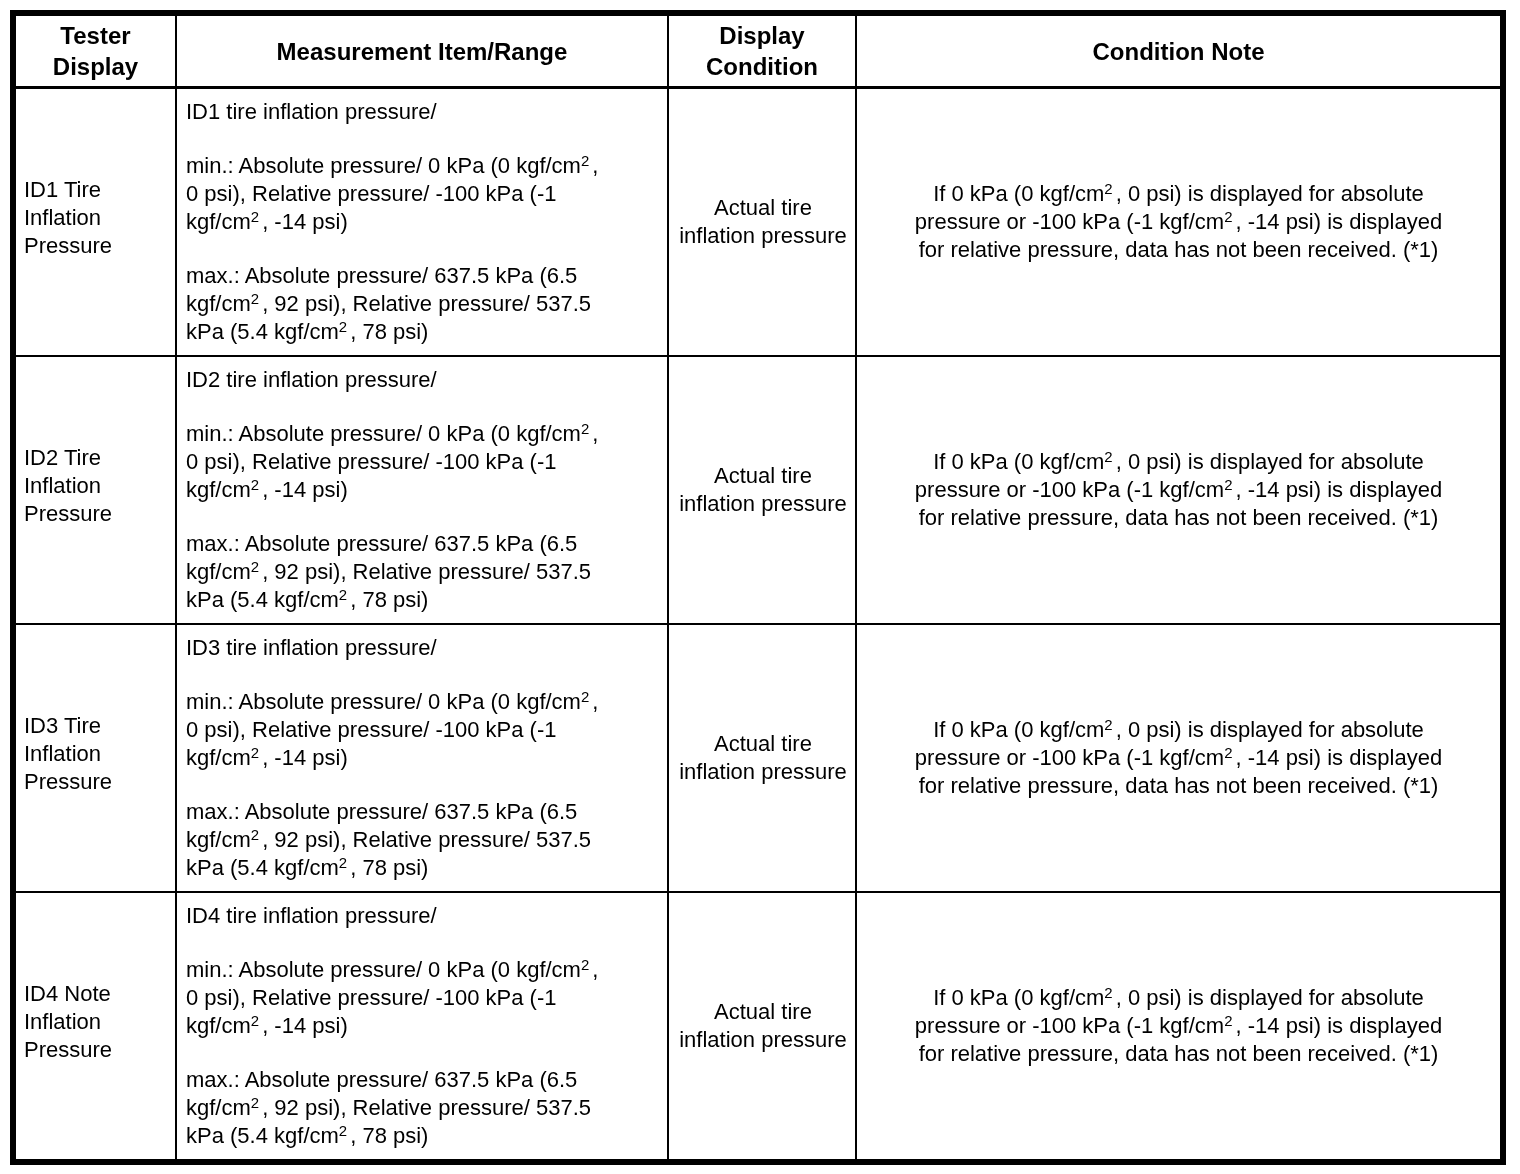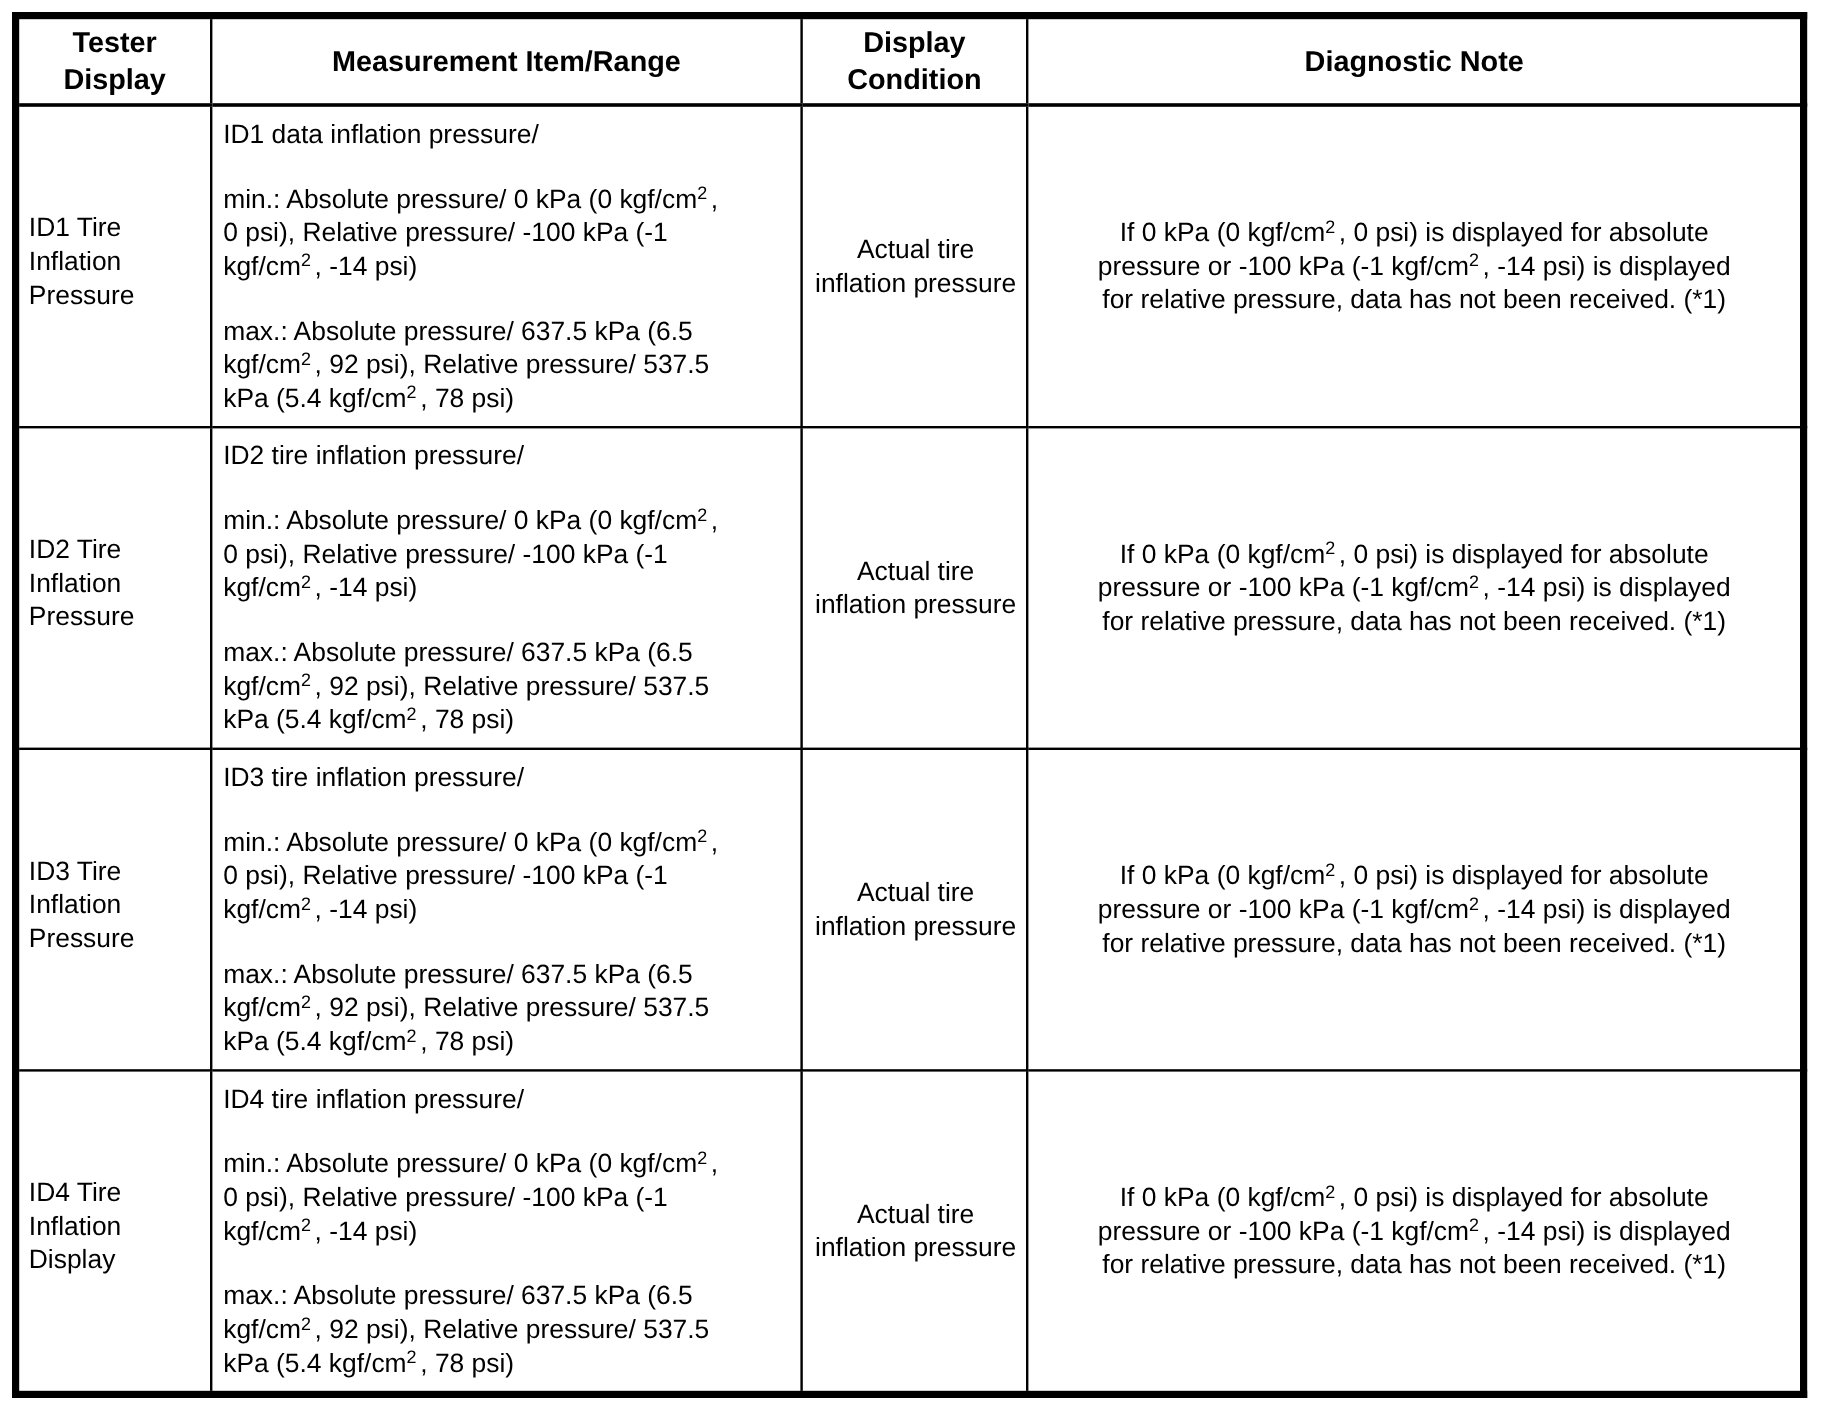--- a/index.html
+++ b/index.html
@@ -93,28 +93,28 @@
       <col class="c1">
         <col class="c2">
         <col class="c3">
         <col class="c4">
     </colgroup>
     <thead>
       <tr>
         <th>Tester Display</th>
         <th>Measurement Item/Range</th>
         <th>Display Condition</th>
-        <th>Diagnostic Note</th>
+        <th>Condition Note</th>
       </tr>
     </thead>
     <tbody id="table-body">
         <tr>
           <td class="cell-tester">ID1 Tire Inflation Pressure</td>
           <td class="cell-measure">
-            <p>ID1 data inflation pressure/</p>
+            <p>ID1 tire inflation pressure/</p>
             <p>min.: Absolute pressure/ 0 kPa (0 kgf/cm<sup>2</sup>,<br>0 psi), Relative pressure/ -100 kPa (-1<br>kgf/cm<sup>2</sup>, -14 psi)</p>
             <p>max.: Absolute pressure/ 637.5 kPa (6.5<br>kgf/cm<sup>2</sup>, 92 psi), Relative pressure/ 537.5<br>kPa (5.4 kgf/cm<sup>2</sup>, 78 psi)</p>
           </td>
           <td class="cell-normal">Actual tire inflation pressure</td>
           <td class="cell-note">If 0 kPa (0 kgf/cm<sup>2</sup>, 0 psi) is displayed for absolute<br>pressure or -100 kPa (-1 kgf/cm<sup>2</sup>, -14 psi) is displayed<br>for relative pressure, data has not been received. (*1)</td>
         </tr>
         <tr>
           <td class="cell-tester">ID2 Tire Inflation Pressure</td>
           <td class="cell-measure">
             <p>ID2 tire inflation pressure/</p>
@@ -128,21 +128,21 @@
           <td class="cell-tester">ID3 Tire Inflation Pressure</td>
           <td class="cell-measure">
             <p>ID3 tire inflation pressure/</p>
             <p>min.: Absolute pressure/ 0 kPa (0 kgf/cm<sup>2</sup>,<br>0 psi), Relative pressure/ -100 kPa (-1<br>kgf/cm<sup>2</sup>, -14 psi)</p>
             <p>max.: Absolute pressure/ 637.5 kPa (6.5<br>kgf/cm<sup>2</sup>, 92 psi), Relative pressure/ 537.5<br>kPa (5.4 kgf/cm<sup>2</sup>, 78 psi)</p>
           </td>
           <td class="cell-normal">Actual tire inflation pressure</td>
           <td class="cell-note">If 0 kPa (0 kgf/cm<sup>2</sup>, 0 psi) is displayed for absolute<br>pressure or -100 kPa (-1 kgf/cm<sup>2</sup>, -14 psi) is displayed<br>for relative pressure, data has not been received. (*1)</td>
         </tr>
         <tr>
-          <td class="cell-tester">ID4 Tire Inflation Display</td>
+          <td class="cell-tester">ID4 Note Inflation Pressure</td>
           <td class="cell-measure">
             <p>ID4 tire inflation pressure/</p>
             <p>min.: Absolute pressure/ 0 kPa (0 kgf/cm<sup>2</sup>,<br>0 psi), Relative pressure/ -100 kPa (-1<br>kgf/cm<sup>2</sup>, -14 psi)</p>
             <p>max.: Absolute pressure/ 637.5 kPa (6.5<br>kgf/cm<sup>2</sup>, 92 psi), Relative pressure/ 537.5<br>kPa (5.4 kgf/cm<sup>2</sup>, 78 psi)</p>
           </td>
           <td class="cell-normal">Actual tire inflation pressure</td>
           <td class="cell-note">If 0 kPa (0 kgf/cm<sup>2</sup>, 0 psi) is displayed for absolute<br>pressure or -100 kPa (-1 kgf/cm<sup>2</sup>, -14 psi) is displayed<br>for relative pressure, data has not been received. (*1)</td>
         </tr>
       </tbody>
   </table>

